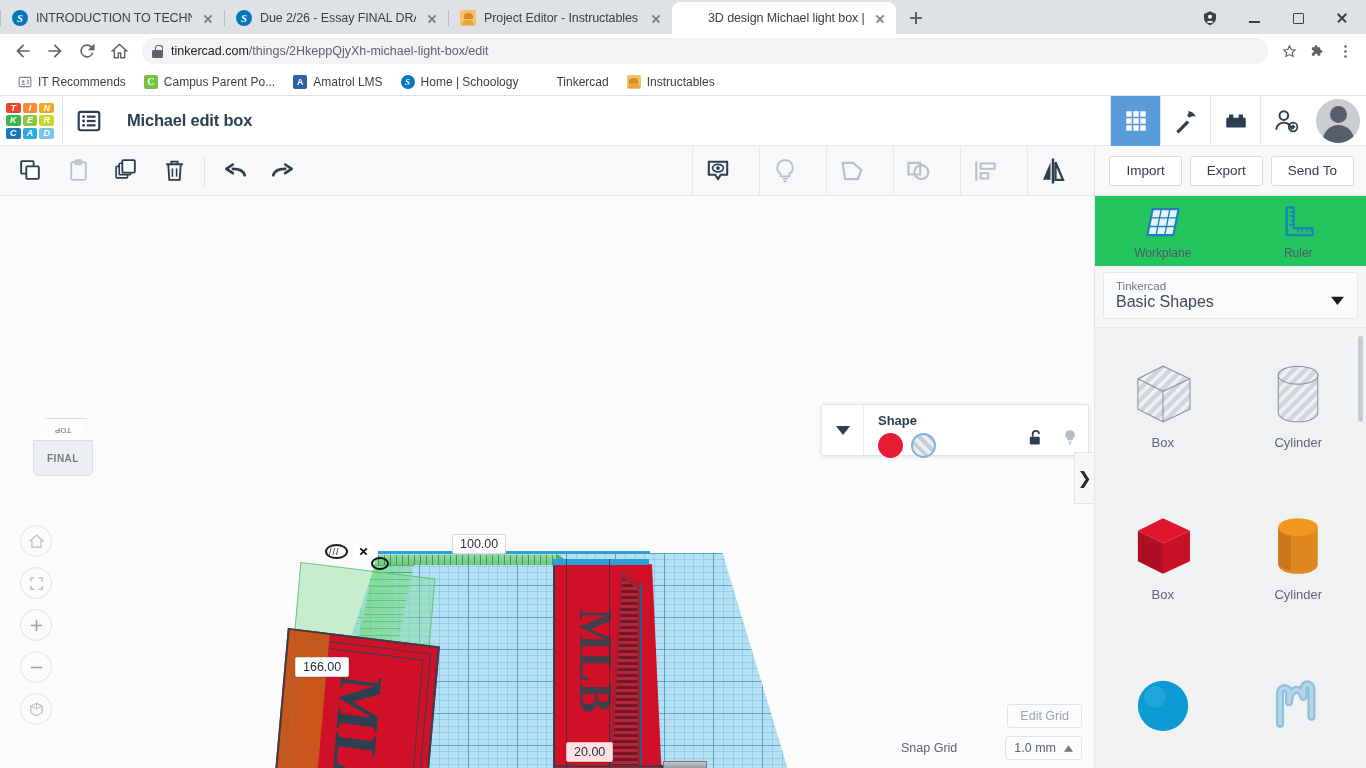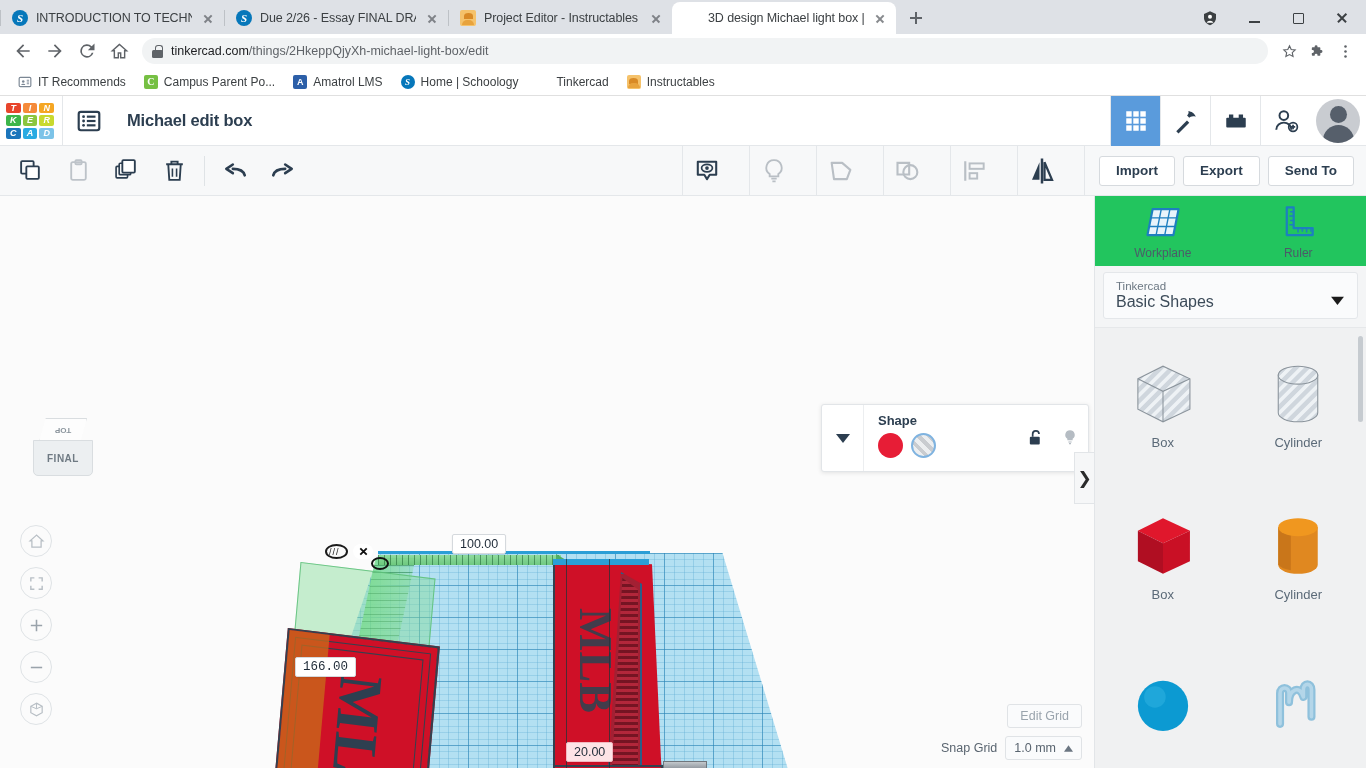--- a/index.html
+++ b/index.html
@@ -111,21 +111,21 @@
   .hdr-icon.active{ background:#5a9bdc; }
   .avatar{ width:44px;height:44px;border-radius:50%; background:#c9ccd1; margin:3px 6px 3px 6px;
            position:relative; overflow:hidden; flex:none;}
   .avatar::before{content:"";position:absolute;width:17px;height:17px;border-radius:50%;background:#565f6b;left:13.5px;top:7px;}
   .avatar::after{content:"";position:absolute;width:31px;height:22px;border-radius:16px 16px 0 0;background:#565f6b;left:6.5px;top:26px;}
 
   .tc-toolbar{ height:50px; background:#f7f8f9; display:flex; align-items:center;
                border-bottom:1px solid #e4e7ea; padding-left:6px; }
   .tb-btn{ width:48px; height:50px; display:flex; align-items:center; justify-content:center; }
   .tb-sep{ width:1px; height:30px; background:#dfe3e6; margin:0 6px;}
-  .tb-right{ margin-left:auto; display:flex; align-items:center; gap:17px; height:50px;font-weight:bold;}
+  .tb-right{ margin-left:auto; display:flex; align-items:center; gap:17px; height:50px;}
   .tb-icon2{ width:50px;height:50px;display:flex;align-items:center;justify-content:center;
              border-left:1px solid #e4e7ea;}
   .tb-actions{ display:flex; align-items:center; gap:8px; padding:0 12px 0 14px; border-left:1px solid #e4e7ea; height:50px;}
   .tc-action-btn{ height:30px; padding:0 16px; border:1px solid #d6dade; border-radius:3px;
                   background:#fff; font-size:13.5px; color:#2c3e50; display:flex; align-items:center;
                   font-family:"Liberation Sans",sans-serif;}
 
   
   .main{ display:flex; height:calc(768px - 34px - 34px - 28px - 50px - 50px); position:relative;}
   .canvas-wrap{ flex:1; position:relative; background:#fbfbfb; overflow:hidden;}
@@ -212,21 +212,21 @@
            display:flex;align-items:center;justify-content:center;}
   .vc-top span{font-size:8px;color:#8a949c;font-weight:bold;transform:rotate(180deg);}
   .vc-front{ position:absolute; left:0; top:22px; width:60px;height:36px;
              background:#eceff1; border:1px solid #d9dde0; border-radius:0 0 5px 5px;
              display:flex;align-items:center;justify-content:center;}
   .vc-front span{font-size:10px;color:#6f7a83;font-weight:bold;letter-spacing:.5px;}
   .vbtn{ position:absolute; left:20px; width:32px;height:32px; border:1px solid #dfe3e6;
          border-radius:50%; background:#fbfbfb; display:flex;align-items:center;justify-content:center;}
 
   
-  .shape-panel{ position:absolute; left:821px; top:208px; width:268px; height:68px;
+  .shape-panel{ position:absolute; left:821px; top:208px; width:268px; height:52px;
                 background:#fff; border:1px solid #e2e5e8; border-radius:3px;
                 box-shadow:0 1px 4px rgba(0,0,0,.10); display:flex; }
   .sp-caret{ width:42px; display:flex; align-items:center; justify-content:center;
              border-right:1px solid #eceef0;}
   .sp-body{ flex:1; padding:8px 12px 0 14px; position:relative;}
   .sp-title{ font-size:13px; font-weight:bold; color:#2c3e50; }
   .sp-swatches{ display:flex; gap:8px; margin-top:5px; align-items:center;}
   .sw{ width:25px;height:25px;border-radius:50%; }
   .sw-red{ background:#e71d36; }
   .sw-hole{ background: repeating-linear-gradient(45deg,#c9ccd0 0 4px,#eceef0 4px 8px);
@@ -240,21 +240,21 @@
 
   
   .grid-controls{ position:absolute; right:12px; bottom:8px; text-align:right; }
   .edit-grid-btn{ height:24px; padding:0 12px; border:1px solid #e0e3e6; border-radius:3px;
                   background:#fafbfc; font-size:12.5px; color:#9aa4ad; display:inline-flex;
                   align-items:center; }
   .snap-row{ display:flex; align-items:center; justify-content:flex-end; gap:8px; margin-top:8px;}
   .snap-label{ font-size:12.5px; color:#5a6570; }
   .snap-select{ height:24px; padding:0 8px; border:1px solid #e0e3e6; border-radius:3px;
                 background:#fafbfc; font-size:12.5px; color:#5a6570;
-                display:flex; align-items:center; gap:8px;}
+                display:flex; align-items:center; gap:8px;margin-left:40px;}
 
   
   .sidebar{ width:272px; background:#f4f5f6; border-left:1px solid #e2e5e8;
             display:flex; flex-direction:column; }
   .sb-tools{ display:flex; background:#22c55e; padding:8px 0 6px; }
   .sb-tool{ flex:1; display:flex; flex-direction:column; align-items:center; gap:4px;}
   .sb-tool span{ font-size:12px; color:#4c5b69; }
   .sb-select{ margin:6px 8px 0; background:#fafbfc; border:1px solid #e4e7ea; border-radius:3px;
               padding:7px 12px; position:relative; }
   .sb-select .lbl{ font-size:11.5px; color:#6c7883; }
@@ -606,21 +606,21 @@
     <div class="obj-box-inner2"></div>
     <div class="obj-box-txt">MLB</div>
     <div class="obj-base"></div>
 
     <div class="rod"></div>
 
     <div class="axis-line" style="left:566px;top:363px;width:1px;height:262px;opacity:.75;"></div>
     <div class="axis-line" style="left:609px;top:363px;width:1px;height:262px;opacity:.75;"></div>
 
     <div class="dim" style="left:452px;top:338px;">100.00</div>
-    <div class="dim" style="left:295px;top:461px;font-family:Liberation Mono, monospace;">166.00</div>
+    <div class="dim" style="left:295px;top:461px;">166.00</div>
     <div class="dim highlight" style="left:566px;top:546px;">20.00</div>
 
     <div class="viewcube">
       <div class="vc-top">
         <span>TOP</span>
       </div>
       <div class="vc-front">
         <span>FINAL</span>
       </div>
     </div>

